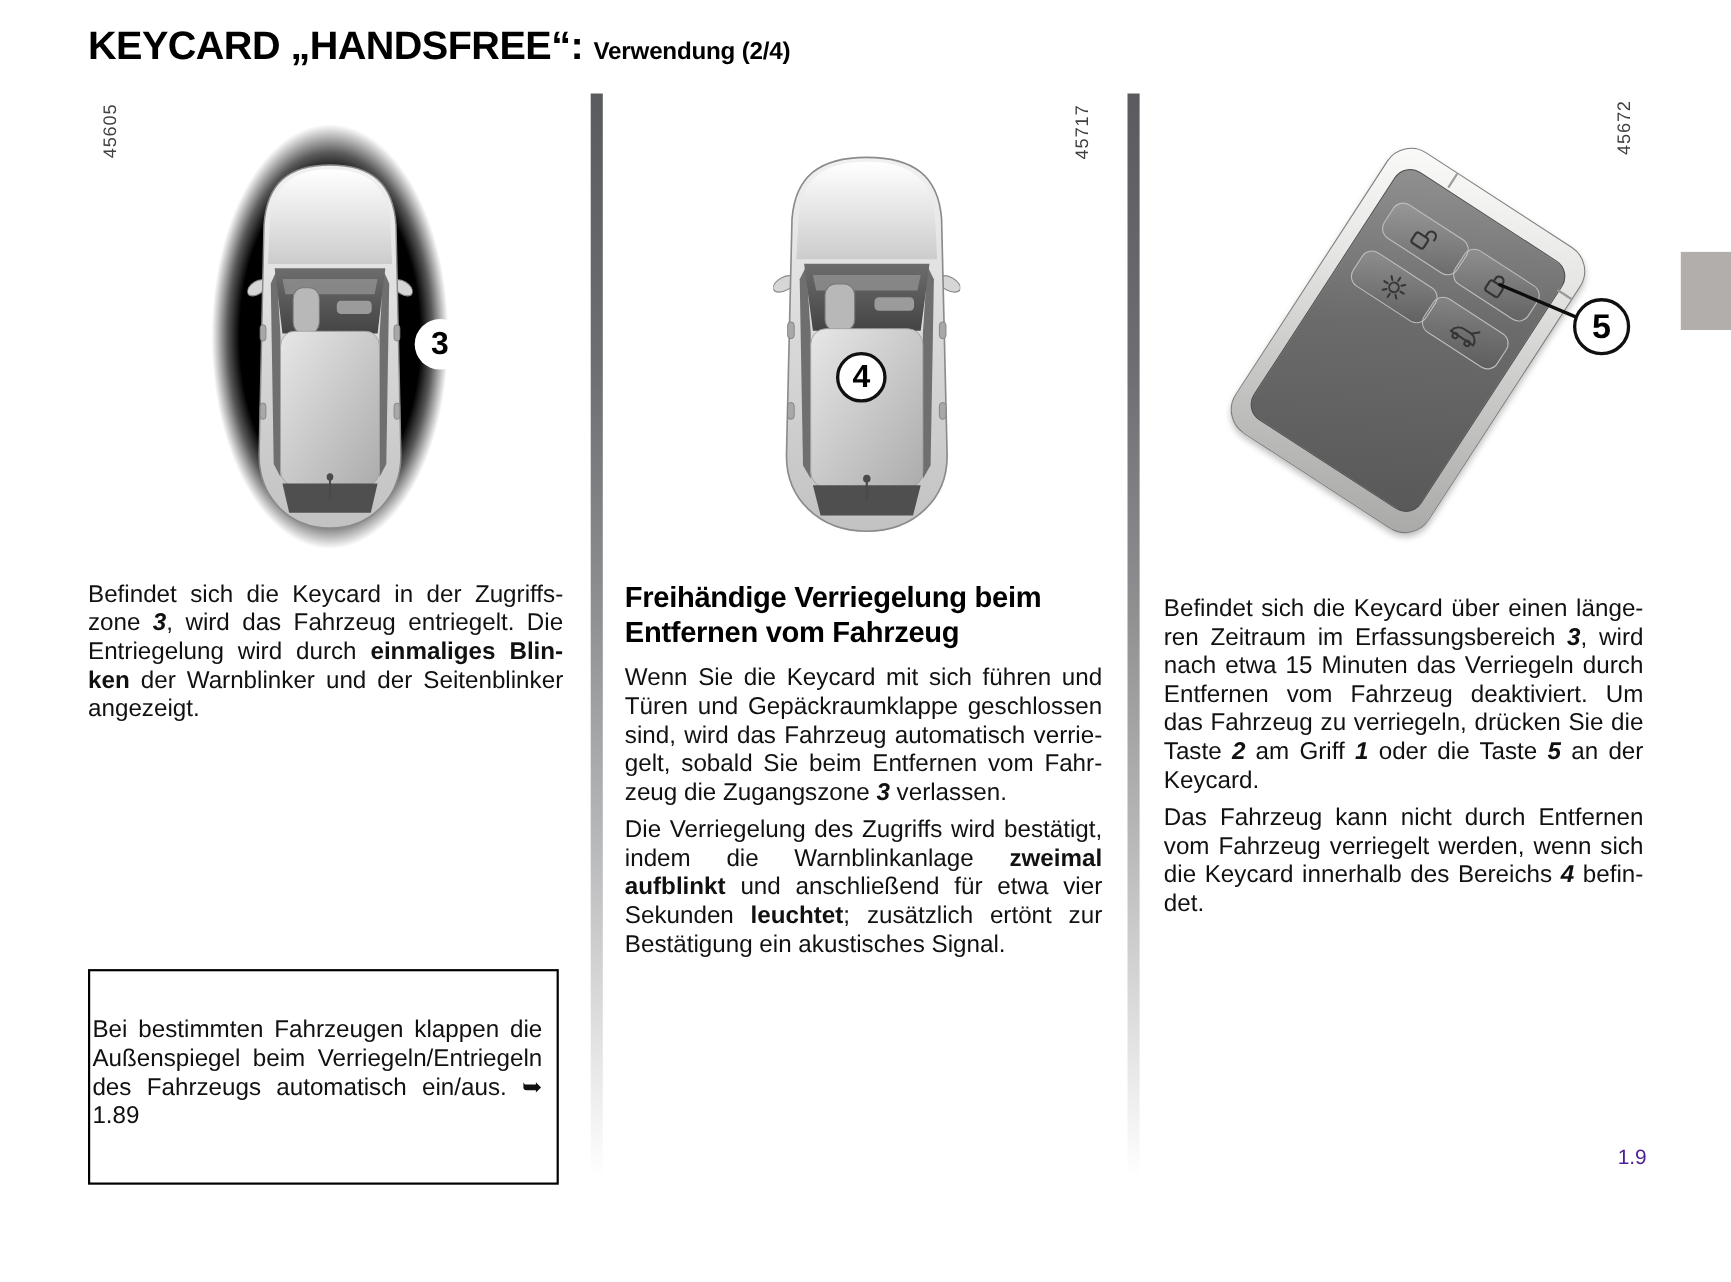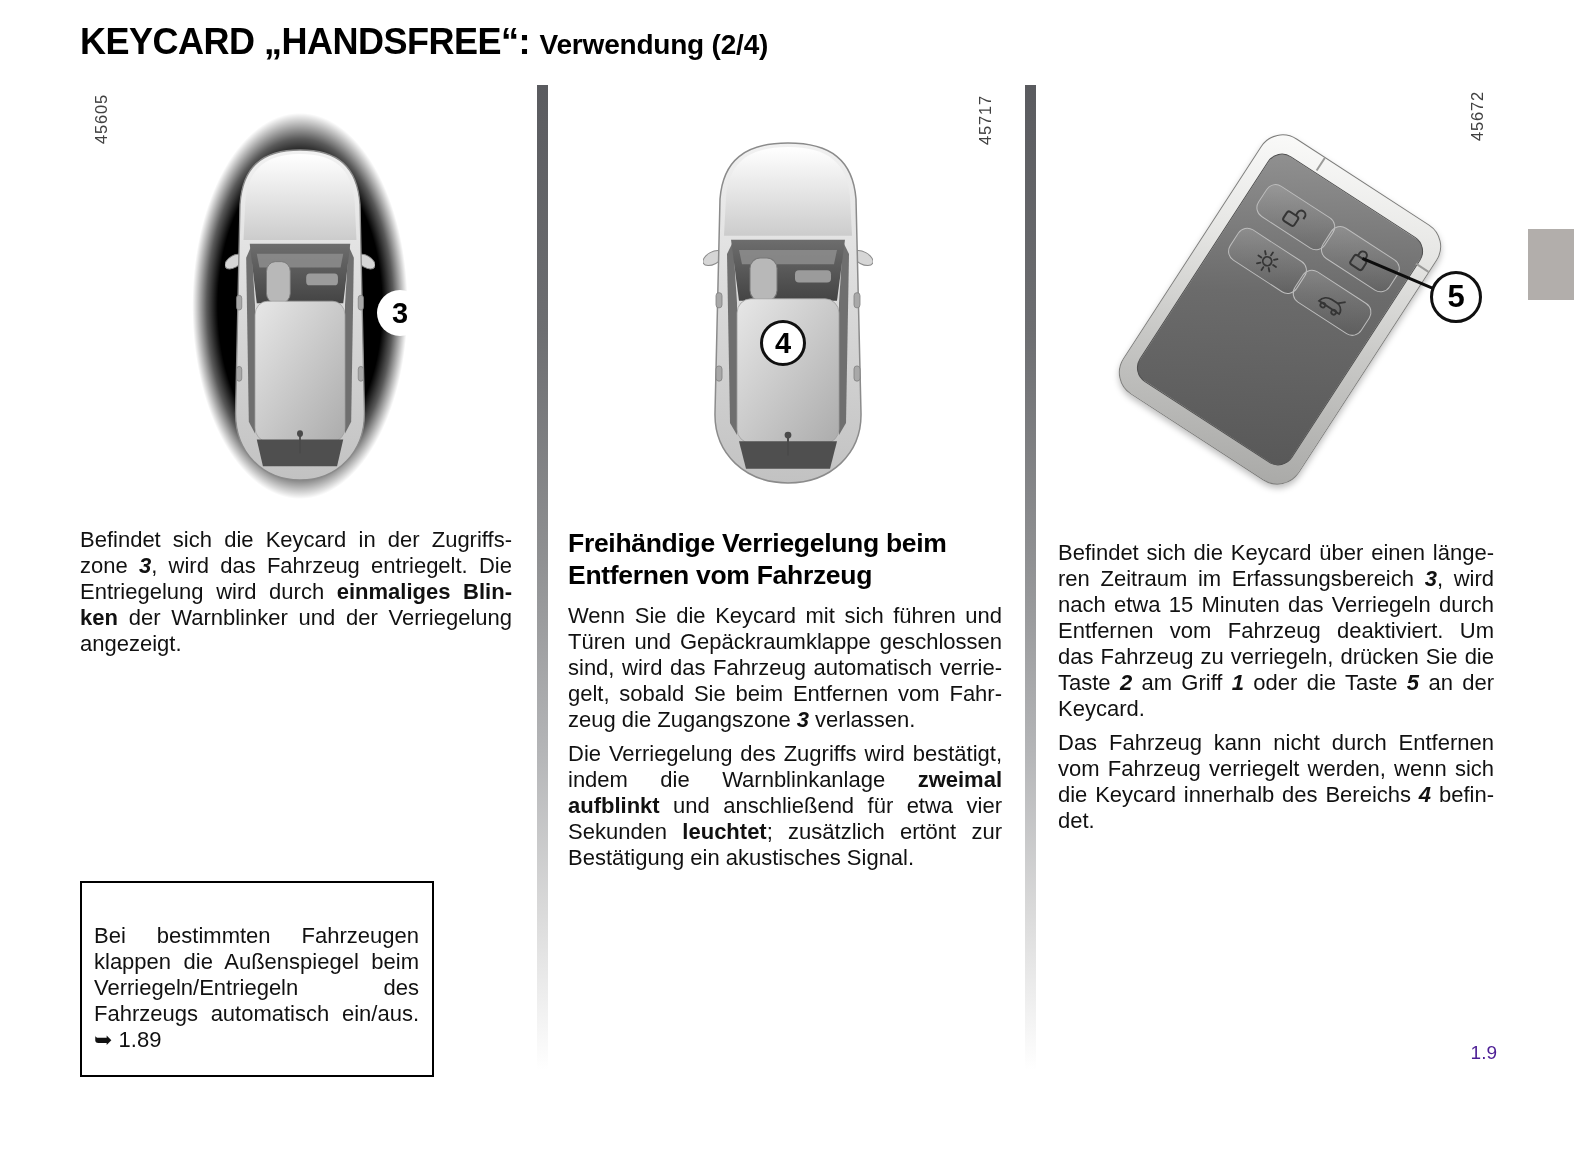--- a/index.html
+++ b/index.html
@@ -4,21 +4,21 @@
 <style>
   html,body{margin:0;padding:0;background:#ffffff;}
   body{
     width:1574px;height:1165px;position:relative;overflow:hidden;
     font-family:"Liberation Sans","DejaVu Sans",sans-serif;color:#111;
     -webkit-font-smoothing:antialiased;
   }
   .abs{position:absolute;}
   
   #page-title{left:80px;top:22px;margin:0;font-weight:700;font-size:36px;line-height:40px;letter-spacing:-0.5px;color:#000;white-space:nowrap;}
-  #page-title .sub{font-size:28px;letter-spacing:-0.2px;}
+  #page-title .sub{font-size:22px;letter-spacing:-0.2px;}
   
   .divider{width:11px;height:985px;top:85px;
     background:linear-gradient(to bottom,#5a5b5f 0%,#6d6e71 25%,#8f9092 48%,#b5b6b8 68%,#dadada 84%,rgba(255,255,255,0) 100%);}
   #divider-1{left:537px;} #divider-2{left:1025px;}
   #side-tab{left:1528px;top:229px;width:46px;height:71px;background:#b2aeab;}
   
   .figure{top:85px;height:440px;}
   #figure-1{left:80px;width:432px;}
   #figure-2{left:568px;width:434px;}
   #figure-3{left:1058px;width:434px;}
@@ -59,22 +59,22 @@
     transform-origin:0 0;transform:rotate(23deg);z-index:4;}
   
   .col{text-align:justify;}
   #col-1{left:80px;top:527px;width:432px;}
   #col-2{left:568px;top:527px;width:434px;}
   #col-3{left:1058px;top:540px;width:436px;}
   .col h2{margin:0 0 12px 0;font-size:26.5px;line-height:32px;font-weight:700;letter-spacing:-0.3px;text-align:left;color:#000;}
   .col p,#note-box p{margin:0 0 8px 0;font-size:22px;line-height:26px;hyphens:manual;}
   .b{font-weight:700;} .i{font-style:italic;}
   
-  #note-box{left:80px;top:881px;width:354px;height:196px;border:2px solid #000;box-sizing:border-box;
-    padding:40px 13px 0 12px;text-align:justify;}
+  #note-box{left:80px;top:881px;width:428px;height:196px;border:2px solid #000;box-sizing:border-box;
+    padding:40px 13px 0 2px;text-align:justify;}
   
   #page-number{left:1427px;top:1042px;width:70px;text-align:right;font-size:19px;color:#4c1d95;}
 </style>
 </head>
 <body>
 
 <svg width="0" height="0" style="position:absolute" aria-hidden="true">
   <defs>
     <linearGradient id="gBody" x1="0" y1="0" x2="0" y2="1">
       <stop offset="0" stop-color="#f1f1f1"></stop>
@@ -188,21 +188,21 @@
   </div>
   <div id="callout-line-5" class="abs"></div>
   <div id="callout-5" class="callout bordered">5</div>
 </div>
 
 <div id="divider-1" class="abs divider"></div>
 <div id="divider-2" class="abs divider"></div>
 <div id="side-tab" class="abs"></div>
 
 <section id="col-1" class="abs col">
-  <p><span>Befindet sich die Keycard in der Zugriffs­zone </span><span class="b i">3</span><span>, wird das Fahrzeug entriegelt. Die Entriegelung wird durch </span><span class="b">einmaliges Blin­ken</span><span> der Warnblinker und der Verriegelung angezeigt.</span></p>
+  <p><span>Befindet sich die Keycard in der Zugriffs­zone </span><span class="b i">3</span><span>, wird das Fahrzeug entriegelt. Die Entriegelung wird durch </span><span class="b">einmaliges Blin­ken</span><span> der Warnblinker und der Seitenblinker angezeigt.</span></p>
 </section>
 
 <div id="note-box" class="abs">
   <p><span>Bei bestimmten Fahrzeugen klappen die Außenspiegel beim Verriegeln/Ent­riegeln des Fahrzeugs automatisch ein/aus. ➥ 1.89</span></p>
 </div>
 
 <section id="col-2" class="abs col">
   <h2>Freihändige Verriegelung beim Entfernen vom Fahrzeug</h2>
   <p><span>Wenn Sie die Keycard mit sich führen und Türen und Gepäckraumklappe geschlossen sind, wird das Fahrzeug automatisch verrie­gelt, sobald Sie beim Entfernen vom Fahr­zeug die Zugangszone </span><span class="b i">3</span><span> verlassen.</span></p>
   <p><span>Die Verriegelung des Zugriffs wird be­stätigt, indem die Warnblinkanlage </span><span class="b">zweimal aufblinkt</span><span> und anschließend für etwa vier Sekunden </span><span class="b">leuchtet</span><span>; zusätzlich ertönt zur Bestätigung ein akustisches Signal.</span></p>

